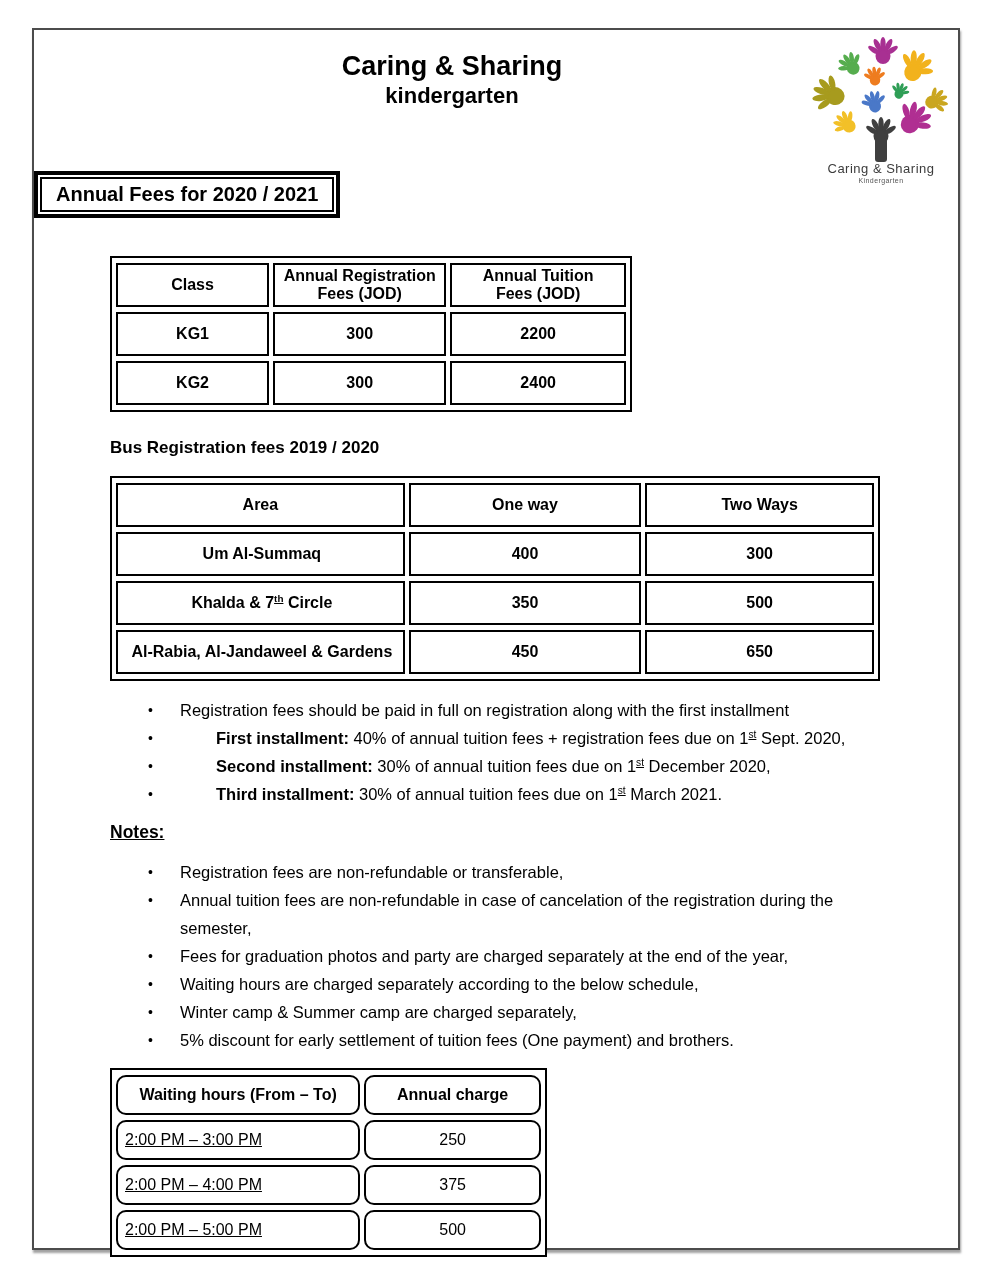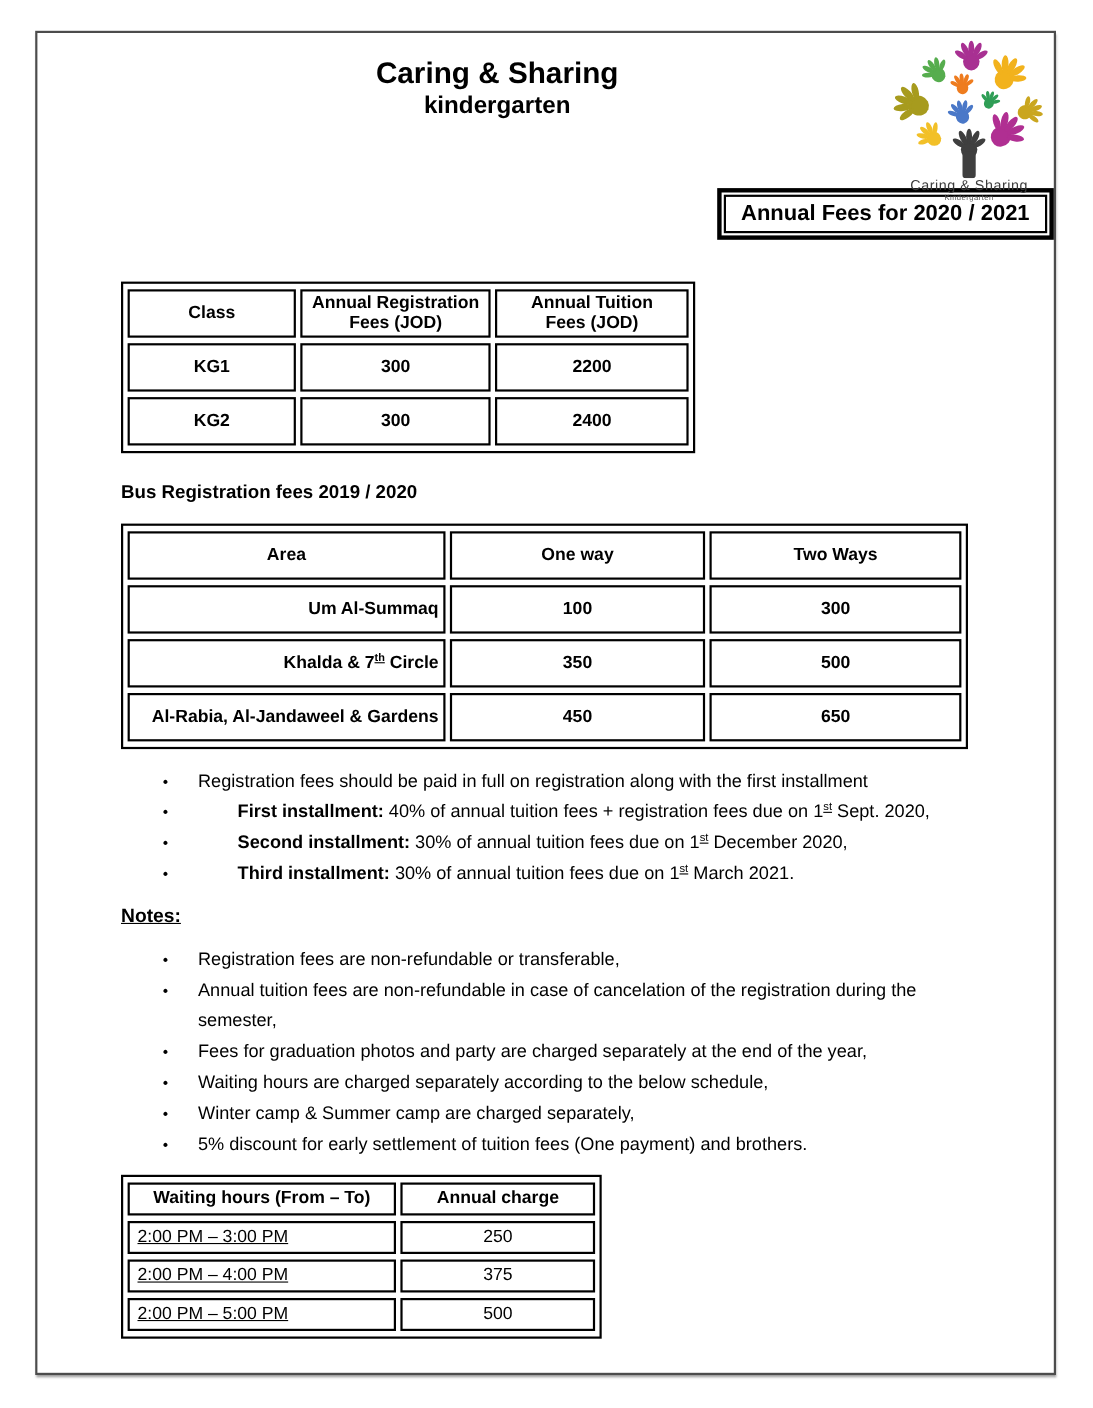--- a/index.html
+++ b/index.html
@@ -15,36 +15,36 @@
   }
   
   .title-wrap { margin-top:20px; padding-right:88px; text-align:center; }
   .doc-title { font-size:27px; font-weight:700; line-height:32px; }
   .doc-subtitle { font-size:22px; font-weight:700; line-height:27px; }
   .logo { position:absolute; top:6px; right:4px; width:146px; text-align:center; }
   .logo svg { display:block; margin:0 auto; }
   .logo-caption { font-size:13px; color:#3c3c3c; line-height:14px; letter-spacing:.5px; }
   .logo-subcaption { font-size:7px; color:#555; line-height:9px; letter-spacing:.4px; }
   
-  .banner-row { margin-top:62px; display:flex; justify-content:flex-end; }
+  .banner-row { margin-top:62px; display:flex; justify-content:flex-start; }
   .banner-outer { border:4px solid #000; padding:2px; }
   .banner-inner { border:2px solid #000; padding:4px 14px; font-size:20px; font-weight:700; }
   
   .content { margin-left:76px; }
   .wtbl { border:2px solid #000; background:#fff; }
   .wtbl table { border-collapse:separate; border-spacing:4px 5px; width:100%; table-layout:fixed; }
   .wtbl td { border:2px solid #000; text-align:center; font-size:16px; padding:2px 4px; height:44px; vertical-align:middle; }
   .wtbl .th { font-weight:700; white-space:pre-line; }
   .fees { width:522px; margin-top:38px; }
   .fees td { font-weight:700; }
   .bus { width:770px; margin-top:18px; }
   .bus td { font-weight:700; }
-  .bus tr + tr td:first-child { text-align:right; padding-left:7px;margin-top:28px; }
+  .bus tr + tr td:first-child { text-align:center; padding-left:7px;margin-top:28px; }
   .waiting { width:437px; margin-top:14px; }
-  .waiting td { font-weight:400; height:30px; }
+  .waiting td { font-weight:400; height:40px;border-radius:10px; }
   .waiting tr + tr td:first-child { text-align:left; padding-left:7px;text-decoration:underline; }
   
   .section-heading { font-size:17.5px; font-weight:700; text-decoration:underline; margin-top:26px; }
   .sub-heading { font-size:17px; font-weight:700; margin-top:26px; }
   .bullets { margin-top:15px; width:748px; }
   .bullet { display:flex; align-items:flex-start; line-height:28px; font-size:16.5px; }
   .bullet .dot { width:14px; margin-left:38px; margin-right:18px; font-size:14px; flex:none; }
   .bullet .btext { flex:1; }
   sup { font-size:.62em; line-height:0;text-decoration:underline; }
   b { font-weight:700;margin-left:36px; }
@@ -134,21 +134,21 @@
             <col style="width:30.5%">
           </colgroup>
         <tbody>
             <tr>
               <td class="th">Area</td>
               <td class="th">One way</td>
               <td class="th">Two Ways</td>
             </tr>
             <tr>
               <td>Um Al-Summaq</td>
-              <td>100</td>
+              <td>400</td>
               <td>300</td>
             </tr>
             <tr>
               <td>Khalda &amp; 7<sup>th</sup> Circle</td>
               <td>350</td>
               <td>500</td>
             </tr>
             <tr>
               <td>Al-Rabia, Al-Jandaweel &amp; Gardens</td>
               <td>450</td>

